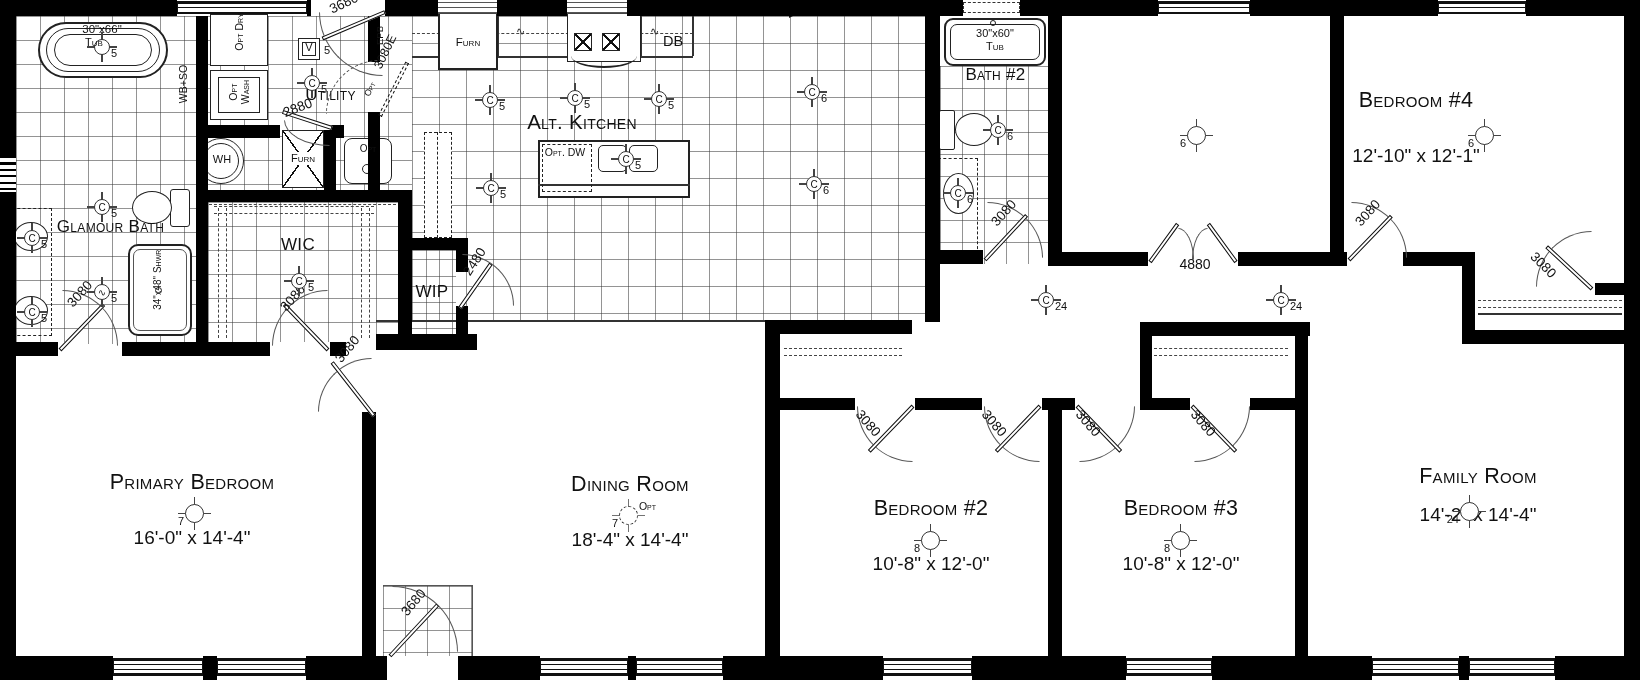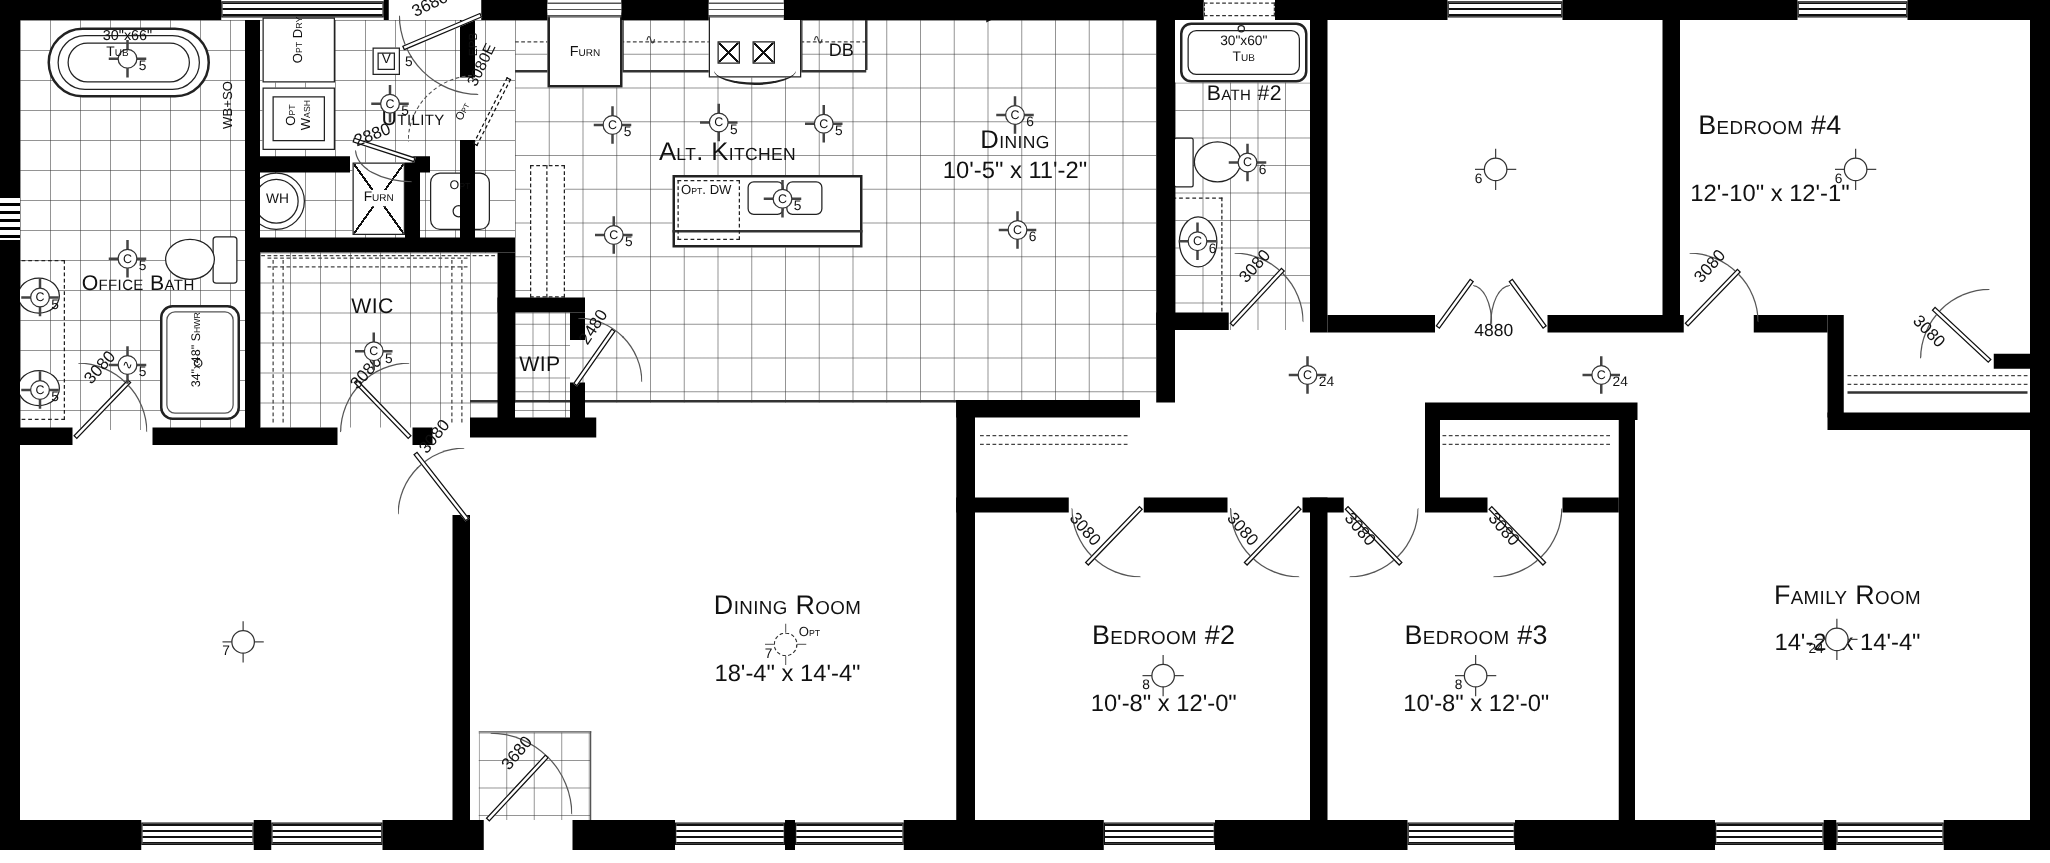--- a/index.html
+++ b/index.html
@@ -314,50 +314,50 @@
   <div class="arc aTR" style="left:987px;top:202px;width:56px;height:56px;"></div>
   <div class="arc aTR" style="left:1178px;top:228px;width:16px;height:32px;"></div>
   <div class="arc aTL" style="left:1192px;top:228px;width:16px;height:32px;"></div>
   <div class="arc aTR" style="left:1351px;top:202px;width:56px;height:56px;"></div>
   <div class="arc aTL" style="left:1536px;top:231px;width:56px;height:56px;"></div>
   <div class="arc aBL" style="left:857px;top:406px;width:56px;height:56px;"></div>
   <div class="arc aBL" style="left:984px;top:406px;width:56px;height:56px;"></div>
   <div class="arc aBR" style="left:1079px;top:406px;width:56px;height:56px;"></div>
   <div class="arc aBR" style="left:1194px;top:406px;width:56px;height:56px;"></div>
 
+<div class="room-label pos-primary">
+    <span class="rname">Primary Bedroom</span>
+    <span class="rdims">16'-0" x 14'-4"</span>
+  </div>
     <div class="room-label pos-living">
     <span class="rname">Dining Room</span>
     <span class="rdims">18'-4" x 14'-4"</span>
   </div>
     <div class="room-label pos-bed2">
     <span class="rname">Bedroom #2</span>
     <span class="rdims">10'-8" x 12'-0"</span>
   </div>
     <div class="room-label pos-bed3">
     <span class="rname">Bedroom #3</span>
     <span class="rdims">10'-8" x 12'-0"</span>
   </div>
     <div class="room-label pos-family">
     <span class="rname">Family Room</span>
     <span class="rdims">14'-2" x 14'-4"</span>
   </div>
     <div class="room-label pos-bed4">
     <span class="rname">Bedroom #4</span>
     <span class="rdims">12'-10" x 12'-1"</span>
   </div>
-    <div class="room-label pos-dining">
-    <span class="rname">Dining</span>
-    <span class="rdims">10'-5" x 11'-2"</span>
-  </div>
     <div class="room-label pos-kitchen">
     <span class="rname">Alt. Kitchen</span>
 
   </div>
     <div class="room-label pos-glamour">
-    <span class="rname">Office Bath</span>
+    <span class="rname">Glamour Bath</span>
 
   </div>
     <div class="room-label pos-bath2">
     <span class="rname">Bath #2</span>
 
   </div>
     <div class="room-label pos-utility">
     <span class="rname">Utility</span>
 
   </div>

